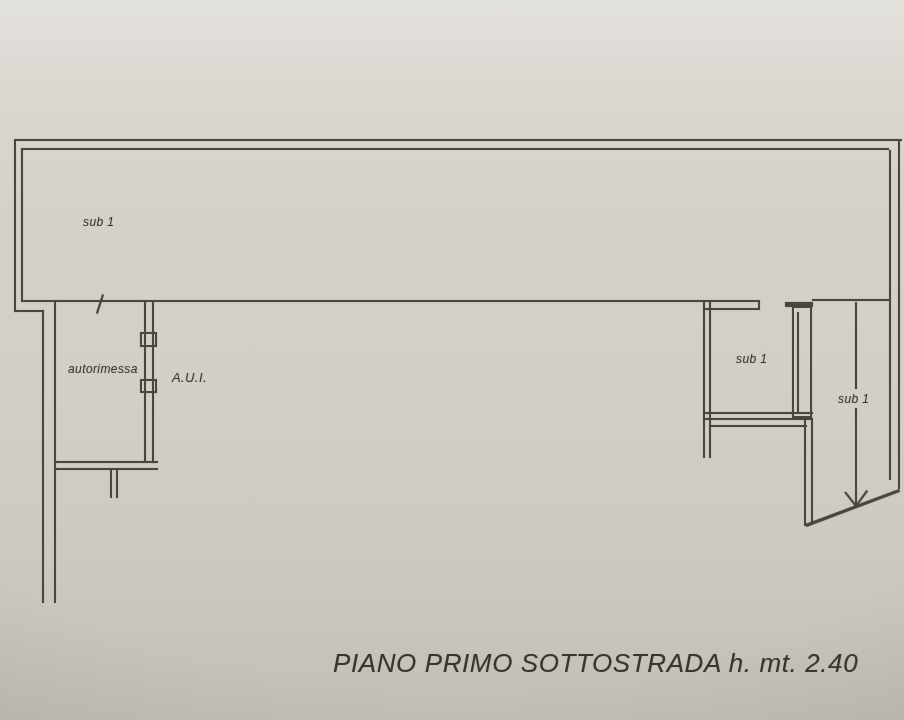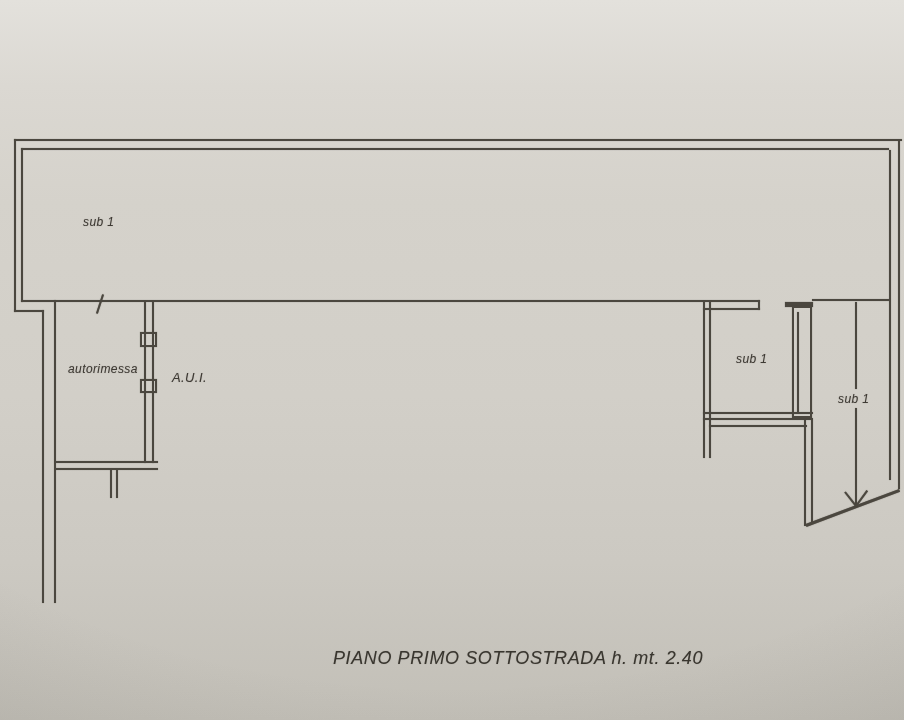--- a/index.html
+++ b/index.html
@@ -10,21 +10,21 @@
     font-family:"Liberation Sans", sans-serif;
     background:
       radial-gradient(140% 115% at 50% 32%, rgba(255,255,255,0) 55%, rgba(52,50,44,0.22) 100%),
       linear-gradient(180deg, #e3e1dc 0%, #dbd8d2 12%, #d5d2cb 28%, #d2cfc8 55%, #ccc9c2 78%, #c2bfb7 100%);
     font-style: italic;
   }
   .w{position:absolute;background:#4b473f;box-shadow:0 0 1px rgba(75,71,63,.65);}
   .box{position:absolute;border:2px solid #4b473f;background:transparent;box-shadow:0 0 1px rgba(75,71,63,.5);}
   .lbl{position:absolute;color:#3e3a34;white-space:nowrap;text-shadow:0 0 1px rgba(62,58,52,.35);}
   .small{font-size:12px;letter-spacing:.4px;}
-  .caption{font-size:18px;letter-spacing:.6px;color:#39362f;}
+  .caption{font-size:26px;letter-spacing:.6px;color:#39362f;}
 </style>
 </head>
 <body>
 
 <div id="canvas">
 
   <div class="w" style="left:14px;top:139px;width:888px;height:2px;"></div>
   <div class="w" style="left:21px;top:148px;width:868px;height:2px;"></div>
   <div class="w" style="left:14px;top:139px;width:2px;height:173px;"></div>
   <div class="w" style="left:21px;top:148px;width:2px;height:154px;"></div>

